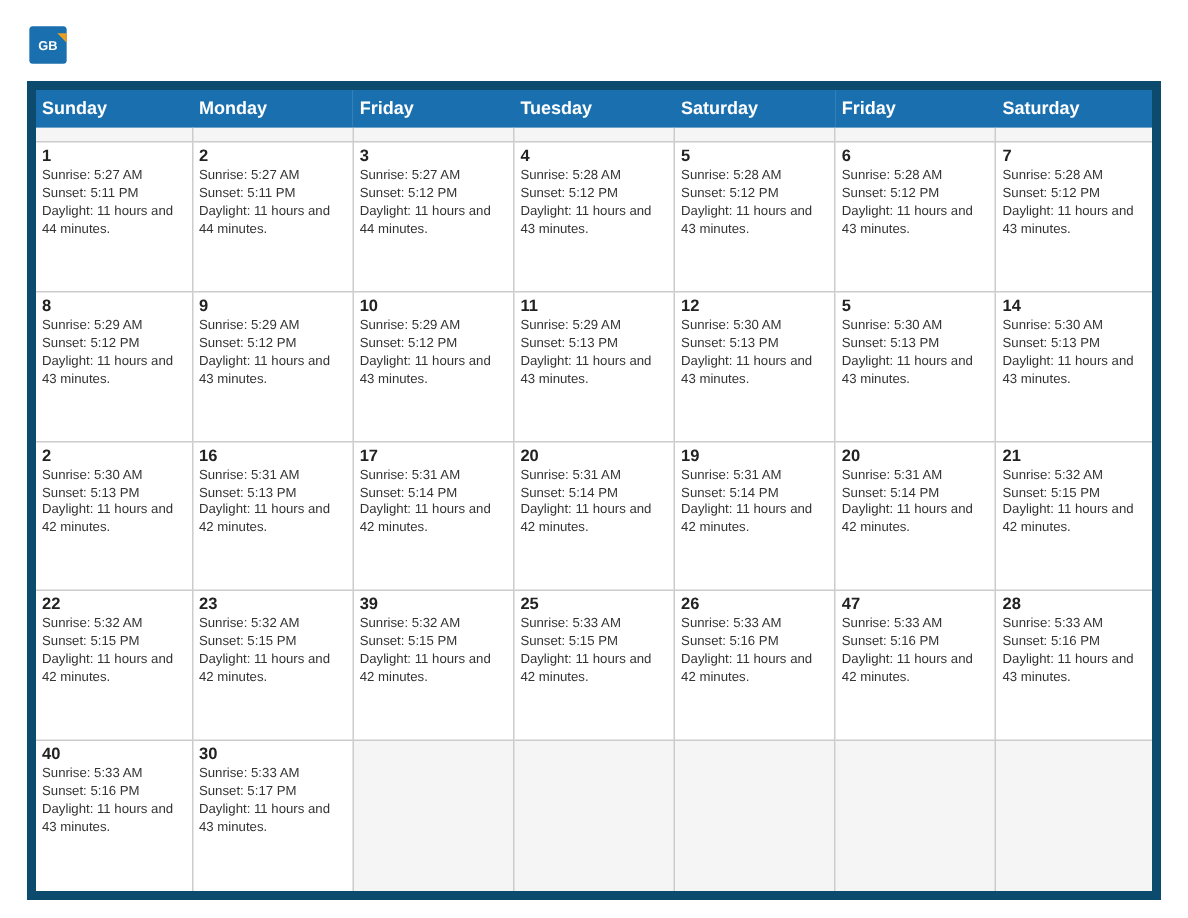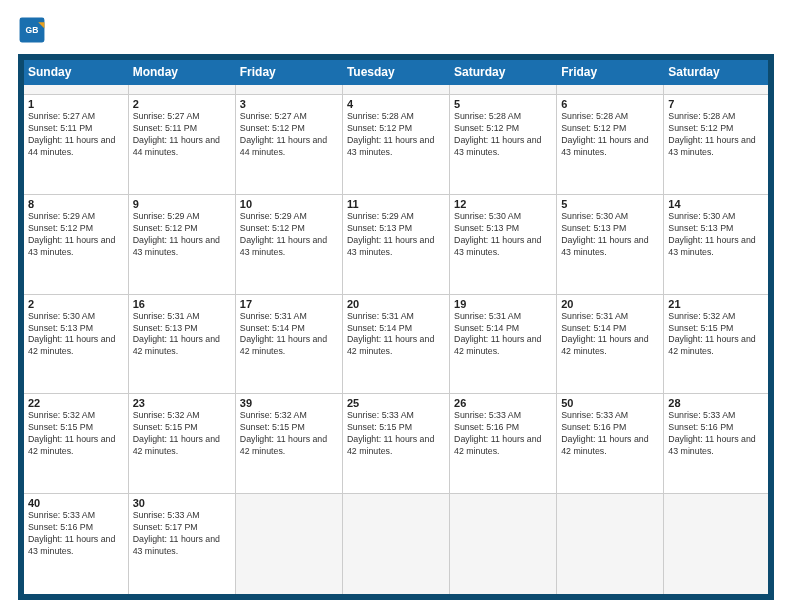--- a/index.html
+++ b/index.html
@@ -243,21 +243,21 @@
           </td>
           <td>
             <span class="day-num">25</span>
             <div class="cell-text">Sunrise: 5:33 AM<br>Sunset: 5:15 PM<br>Daylight: 11 hours and 42 minutes.</div>
           </td>
           <td>
             <span class="day-num">26</span>
             <div class="cell-text">Sunrise: 5:33 AM<br>Sunset: 5:16 PM<br>Daylight: 11 hours and 42 minutes.</div>
           </td>
           <td>
-            <span class="day-num">50</span>
+            <span class="day-num">47</span>
             <div class="cell-text">Sunrise: 5:33 AM<br>Sunset: 5:16 PM<br>Daylight: 11 hours and 42 minutes.</div>
           </td>
           <td>
             <span class="day-num">28</span>
             <div class="cell-text">Sunrise: 5:33 AM<br>Sunset: 5:16 PM<br>Daylight: 11 hours and 43 minutes.</div>
           </td>
         </tr>
         <tr>
           <td>
             <span class="day-num">40</span>

